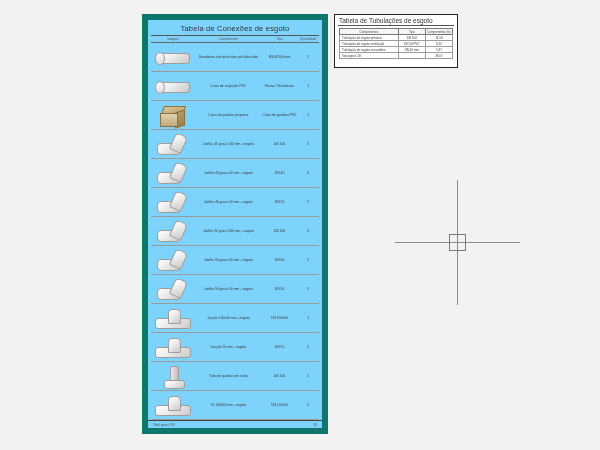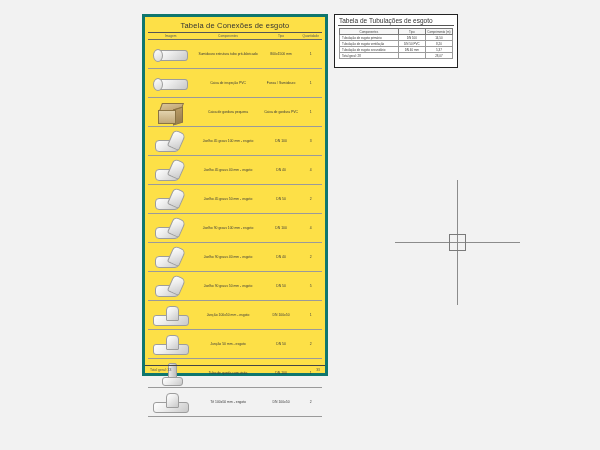--- a/index.html
+++ b/index.html
@@ -14,23 +14,23 @@
     overflow: hidden;
     position: relative;
   }
 
   
   #connections-sheet {
     position: absolute;
     left: 142px;
     top: 14px;
     width: 186px;
-    height: 362px;
-    background: #fde047;
-    border: 3px solid #0f766e;
+    height: 420px;
+    background: #7dd3fc;
+    border: 6px solid #0f766e;
     box-sizing: border-box;
   }
   #connections-title {
     text-align: center;
     font-size: 7.5px;
     color: #333333;
     padding: 4px 0 2px 0;
     letter-spacing: 0.2px;
   }
   #connections-title-rule {

